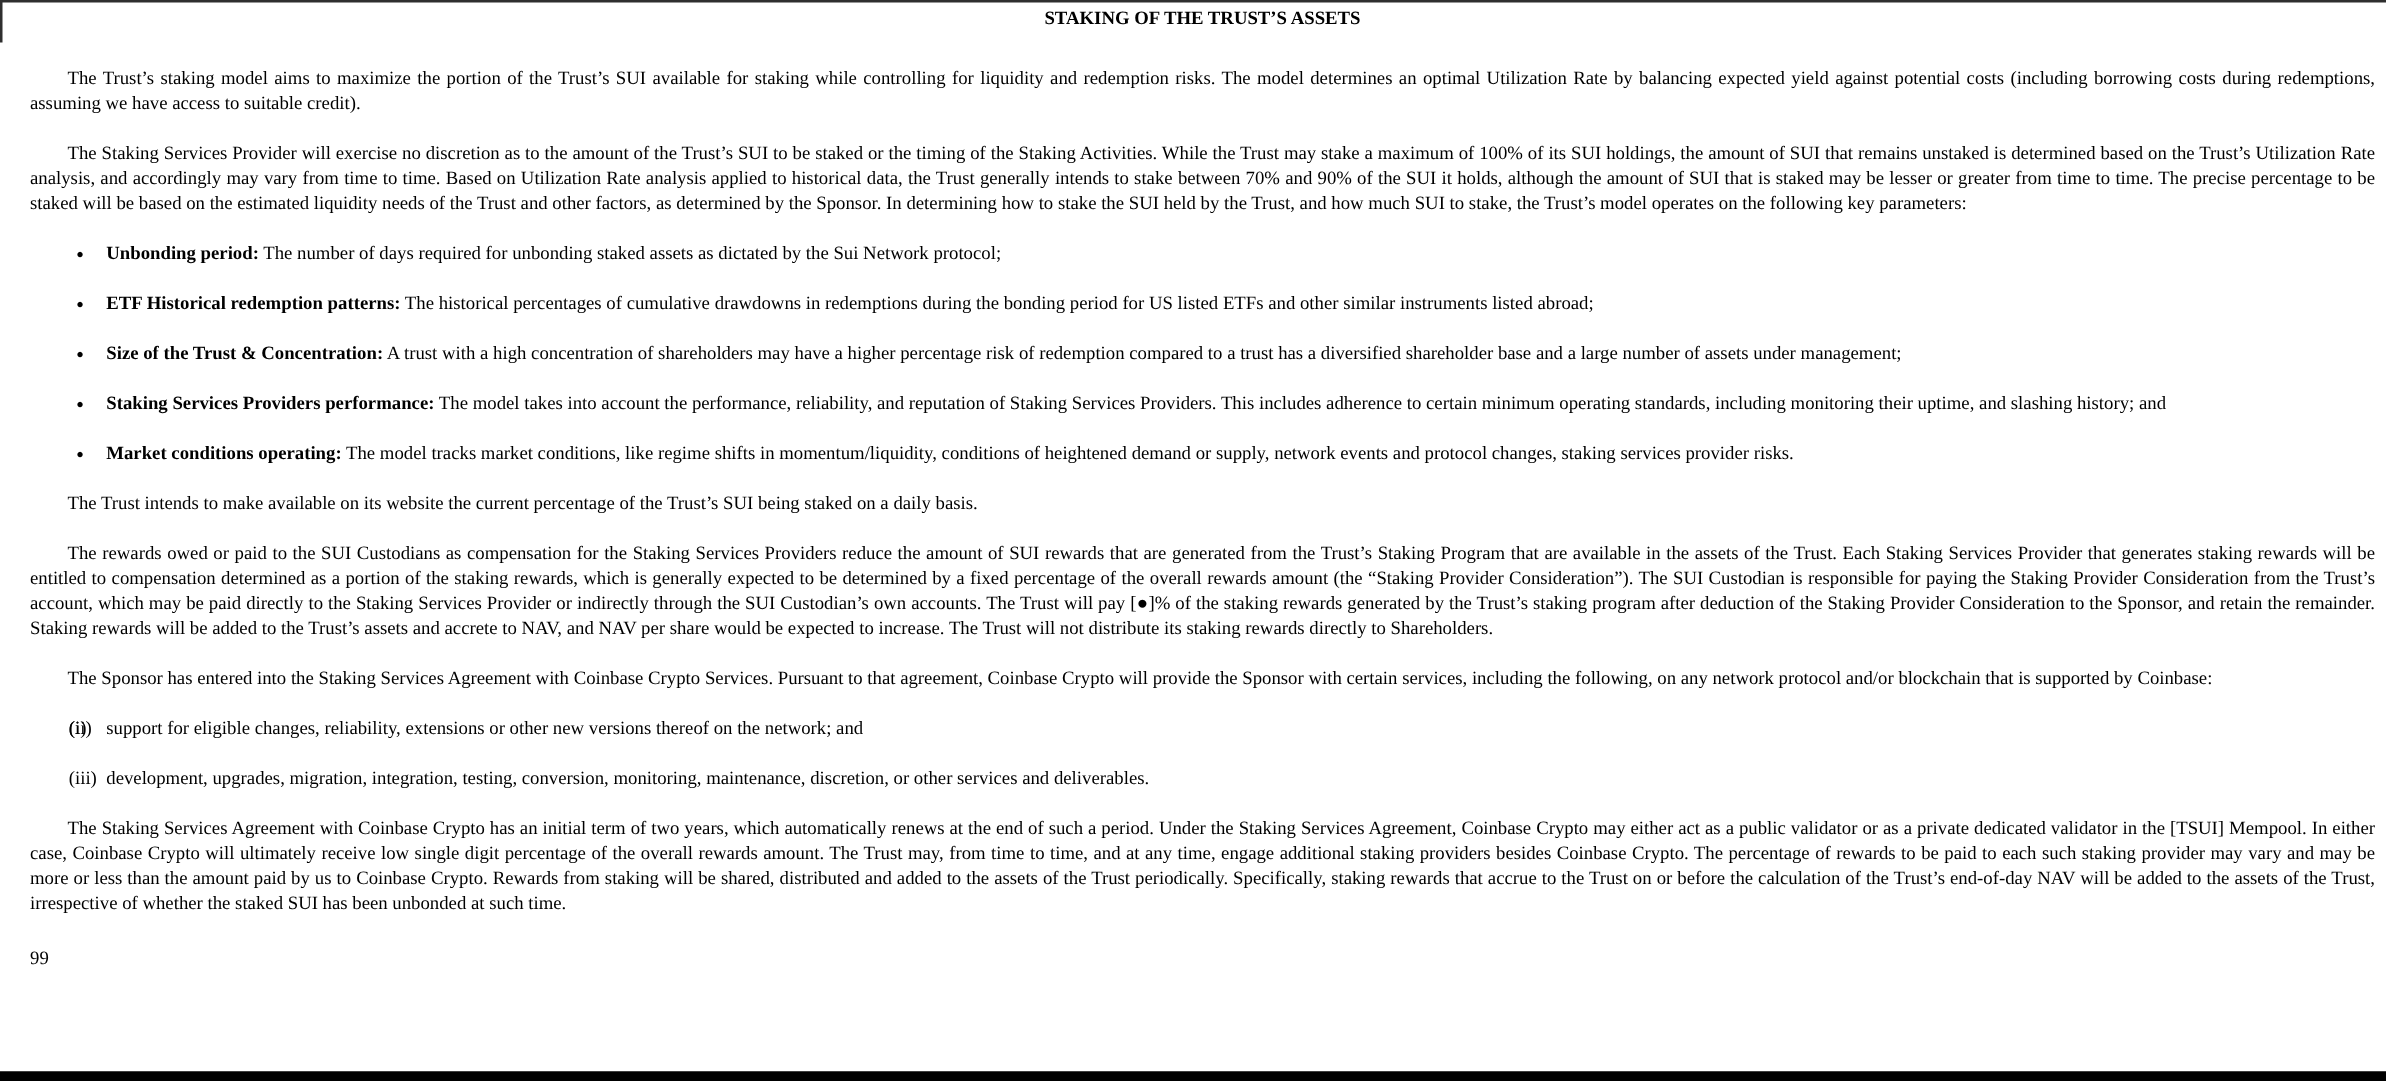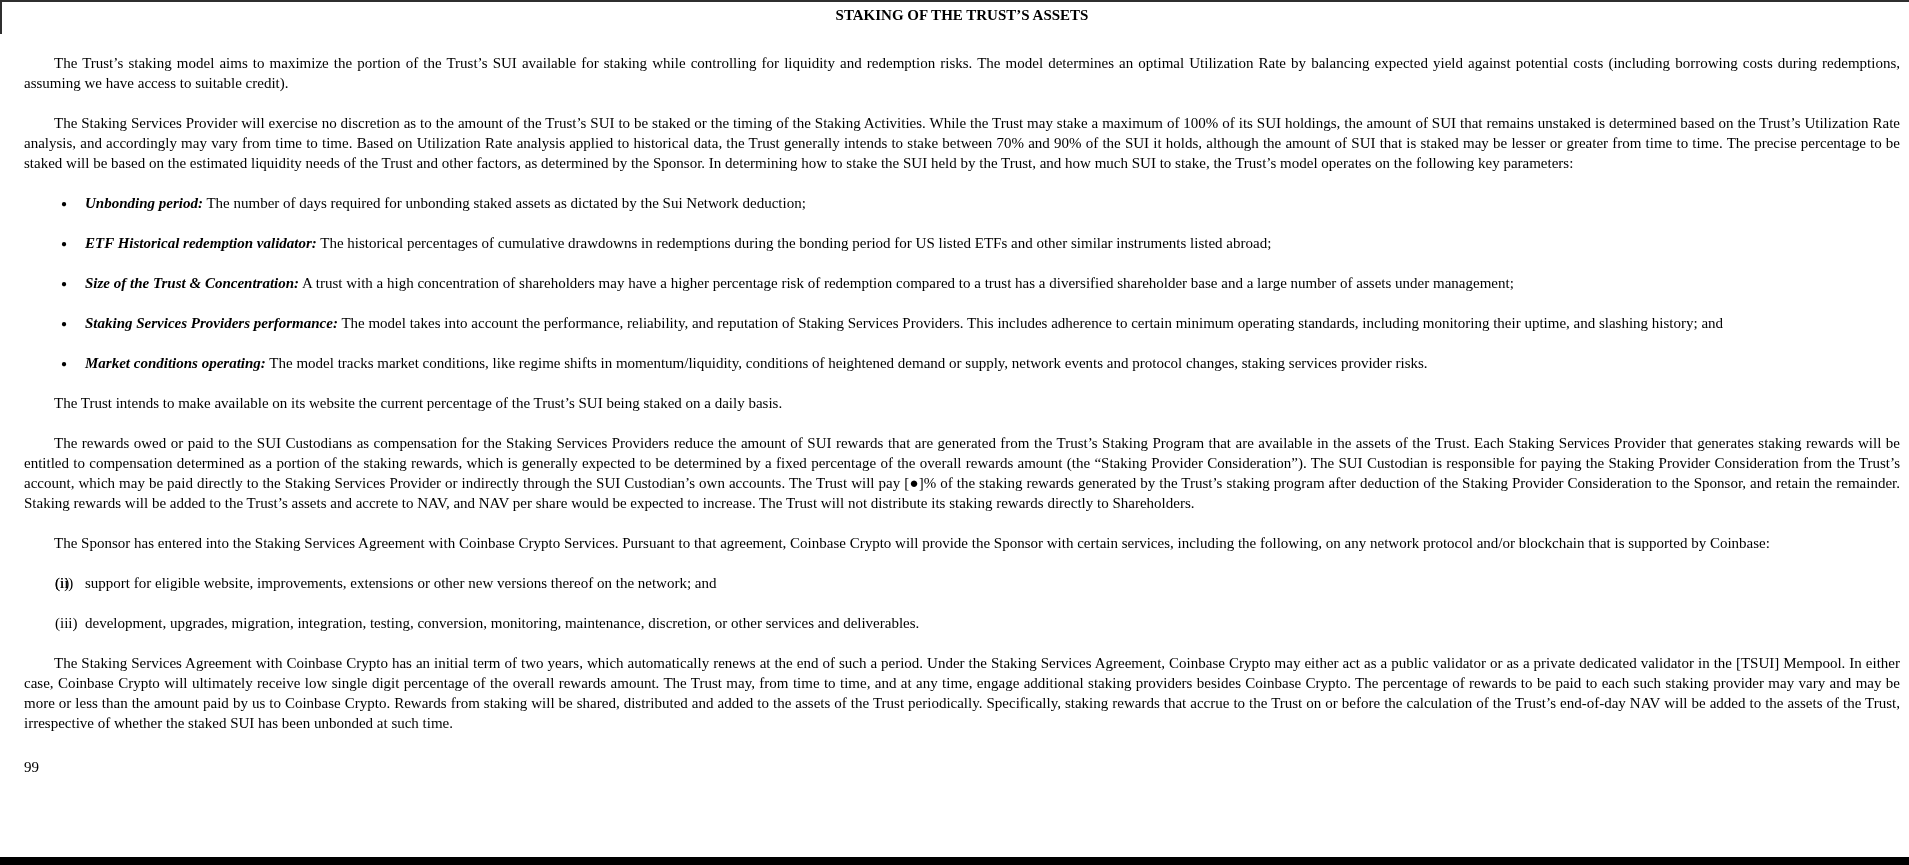--- a/index.html
+++ b/index.html
@@ -9,21 +9,21 @@
     font-family:"Liberation Serif","DejaVu Serif",serif;
     font-size:15px;line-height:20px;
   }
   .frame-top{position:absolute;top:0;left:0;right:0;height:2px;background:#2f2f2f;}
   .frame-left{position:absolute;top:0;left:0;width:2px;height:34px;background:#2f2f2f;}
   .content{padding:5px 9px 0 24px;}
   .doc-title{text-align:center;font-weight:bold;margin:0 0 28px 0;}
   .para{margin:0 0 20px 0;text-align:justify;text-indent:30px;}
   .bullet{position:relative;padding-left:61px;margin:0 0 20px 0;text-align:justify;}
   .bullet .marker{position:absolute;left:37px;top:1px;font-size:10px;line-height:20px;}
-  .bullet .blabel{font-weight:bold;font-style:italic;}
+  .bullet .blabel{font-weight:bold;}
   .numitem{position:relative;padding-left:61px;margin:0 0 20px 0;text-align:justify;}
   .numitem .marker{position:absolute;left:31px;top:0;}
   .pagenum{text-align:left;margin-top:24px;}
   .bottom-bar{position:absolute;left:0;right:0;bottom:0;height:8px;background:#000000;}
 </style>
 </head>
 <body>
 
 <div class="frame-top"></div>
 <div class="frame-left"></div>
@@ -33,25 +33,25 @@
   <div class="doc-title">STAKING OF THE TRUST’S ASSETS</div>
 
   <p class="para">The Trust’s staking model aims to maximize the portion of the Trust’s SUI available for staking while controlling for liquidity and redemption risks. The model determines an optimal Utilization Rate by balancing expected yield against potential costs (including borrowing costs during redemptions, assuming we have access to suitable credit).</p>
 
   <p class="para">The Staking Services Provider will exercise no discretion as to the amount of the Trust’s SUI to be staked or the timing of the Staking Activities. While the Trust may stake a maximum of 100% of its SUI holdings, the amount of SUI that remains unstaked is determined based on the Trust’s Utilization Rate analysis, and accordingly may vary from time to time. Based on Utilization Rate analysis applied to historical data, the Trust generally intends to stake between 70% and 90% of the SUI it holds, although the amount of SUI that is staked may be lesser or greater from time to time. The precise percentage to be staked will be based on the estimated liquidity needs of the Trust and other factors, as determined by the Sponsor. In determining how to stake the SUI held by the Trust, and how much SUI to stake, the Trust’s model operates on the following key parameters:</p>
 
   <div>
     <div class="bullet">
       <span class="marker">●</span>
       <span class="blabel">Unbonding period:</span>
-      <span>The number of days required for unbonding staked assets as dictated by the Sui Network deduction;</span>
+      <span>The number of days required for unbonding staked assets as dictated by the Sui Network protocol;</span>
     </div>
     <div class="bullet">
       <span class="marker">●</span>
-      <span class="blabel">ETF Historical redemption validator:</span>
+      <span class="blabel">ETF Historical redemption patterns:</span>
       <span>The historical percentages of cumulative drawdowns in redemptions during the bonding period for US listed ETFs and other similar instruments listed abroad;</span>
     </div>
     <div class="bullet">
       <span class="marker">●</span>
       <span class="blabel">Size of the Trust &amp; Concentration:</span>
       <span>A trust with a high concentration of shareholders may have a higher percentage risk of redemption compared to a trust has a diversified shareholder base and a large number of assets under management;</span>
     </div>
     <div class="bullet">
       <span class="marker">●</span>
       <span class="blabel">Staking Services Providers performance:</span>
@@ -69,21 +69,21 @@
   <p class="para">The rewards owed or paid to the SUI Custodians as compensation for the Staking Services Providers reduce the amount of SUI rewards that are generated from the Trust’s Staking Program that are available in the assets of the Trust. Each Staking Services Provider that generates staking rewards will be entitled to compensation determined as a portion of the staking rewards, which is generally expected to be determined by a fixed percentage of the overall rewards amount (the “Staking Provider Consideration”). The SUI Custodian is responsible for paying the Staking Provider Consideration from the Trust’s account, which may be paid directly to the Staking Services Provider or indirectly through the SUI Custodian’s own accounts. The Trust will pay [●]% of the staking rewards generated by the Trust’s staking program after deduction of the Staking Provider Consideration to the Sponsor, and retain the remainder. Staking rewards will be added to the Trust’s assets and accrete to NAV, and NAV per share would be expected to increase. The Trust will not distribute its staking rewards directly to Shareholders.</p>
 
   <p class="para">The Sponsor has entered into the Staking Services Agreement with Coinbase Crypto Services. Pursuant to that agreement, Coinbase Crypto will provide the Sponsor with certain services, including the following, on any network protocol and/or blockchain that is supported by Coinbase:</p>
 
   <div>
     <div class="numitem">
       <span class="marker">(i)</span>
     </div>
     <div class="numitem">
       <span class="marker">(ii)</span>
-      <span>support for eligible website, improvements, extensions or other new versions thereof on the network; and</span>
+      <span>support for eligible changes, reliability, extensions or other new versions thereof on the network; and</span>
     </div>
     <div class="numitem">
       <span class="marker">(iii)</span>
       <span>development, upgrades, migration, integration, testing, conversion, monitoring, maintenance, discretion, or other services and deliverables.</span>
     </div>
   </div>
 
   <p class="para">The Staking Services Agreement with Coinbase Crypto has an initial term of two years, which automatically renews at the end of such a period. Under the Staking Services Agreement, Coinbase Crypto may either act as a public validator or as a private dedicated validator in the [TSUI] Mempool. In either case, Coinbase Crypto will ultimately receive low single digit percentage of the overall rewards amount. The Trust may, from time to time, and at any time, engage additional staking providers besides Coinbase Crypto. The percentage of rewards to be paid to each such staking provider may vary and may be more or less than the amount paid by us to Coinbase Crypto. Rewards from staking will be shared, distributed and added to the assets of the Trust periodically. Specifically, staking rewards that accrue to the Trust on or before the calculation of the Trust’s end-of-day NAV will be added to the assets of the Trust, irrespective of whether the staked SUI has been unbonded at such time.</p>
 
   <div class="pagenum">99</div>

